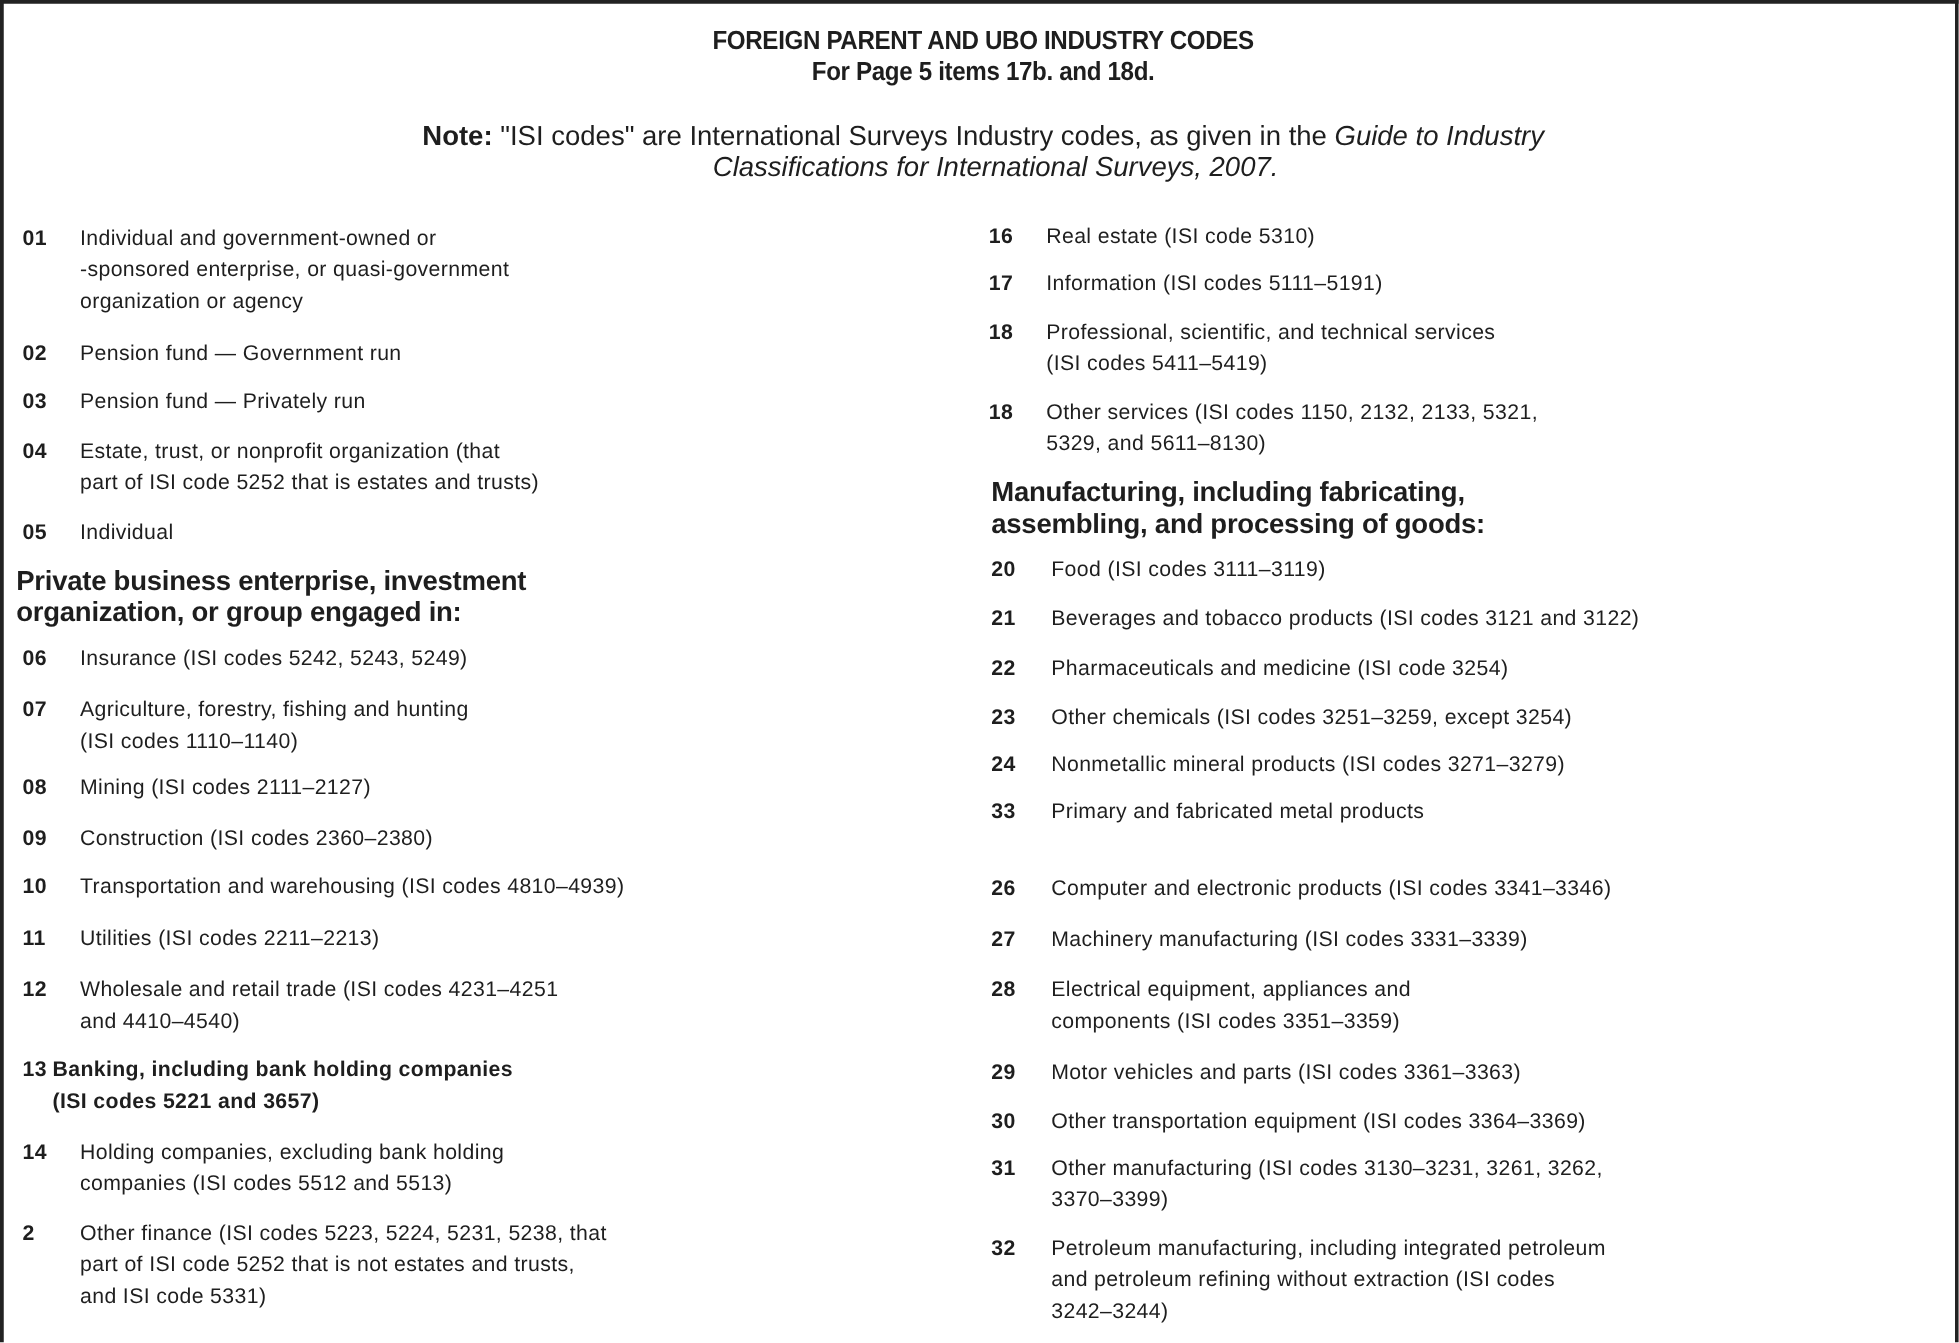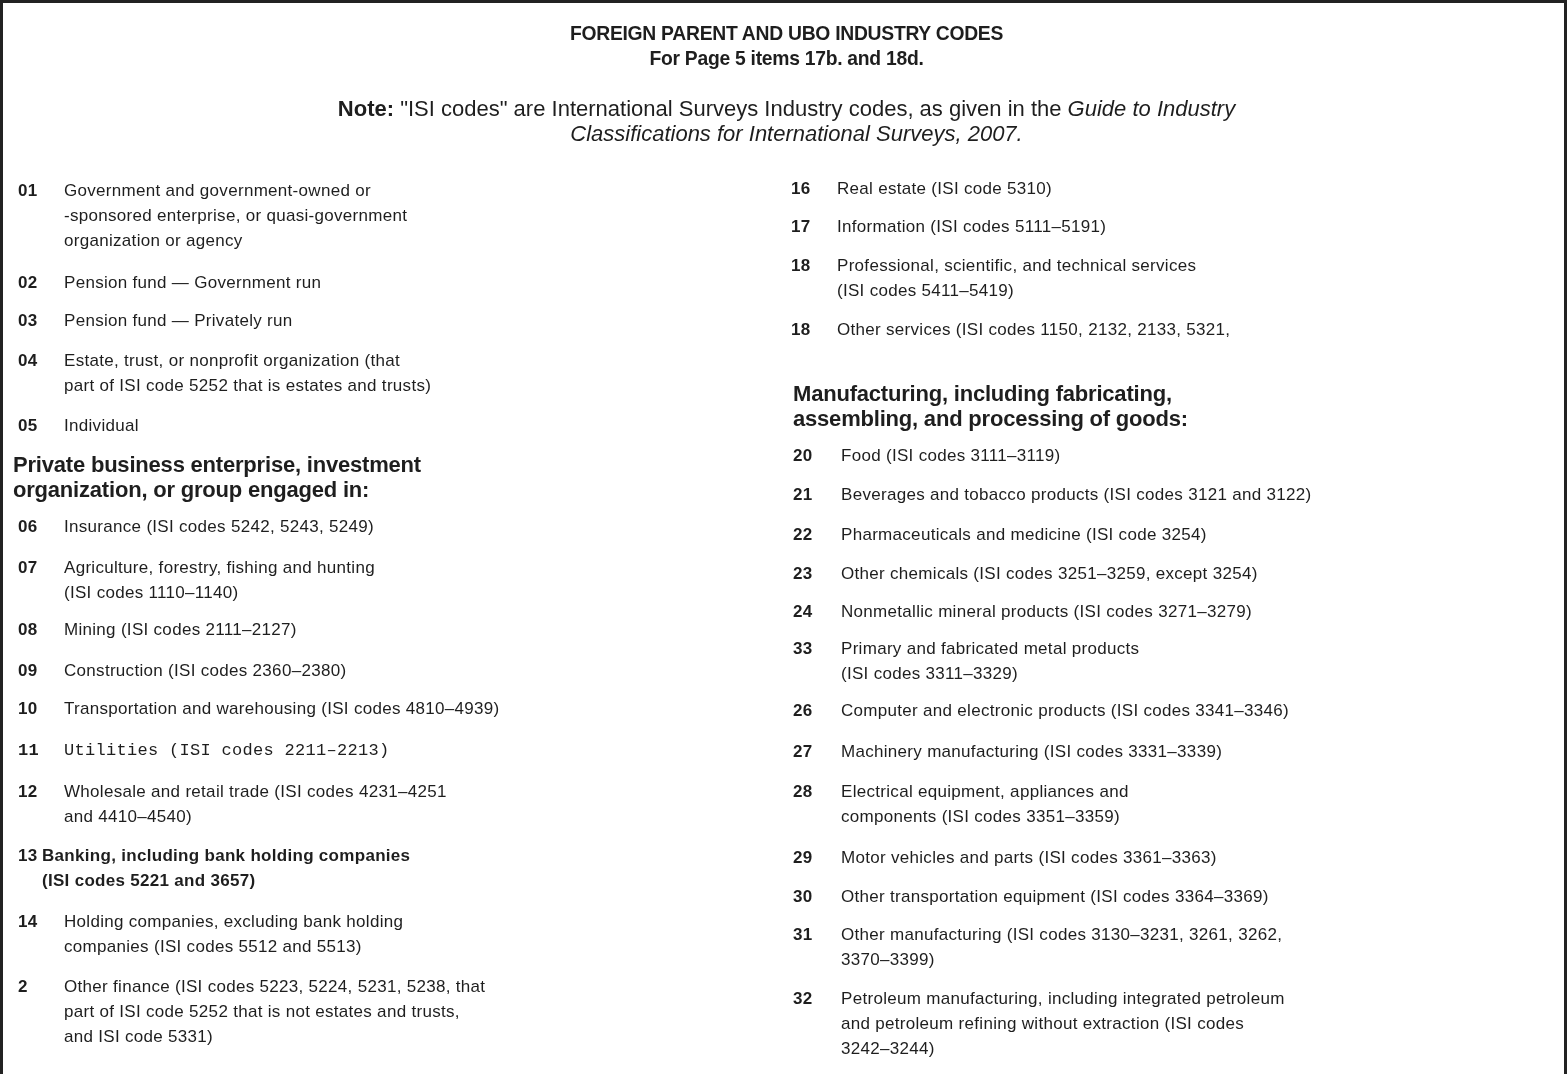--- a/index.html
+++ b/index.html
@@ -54,21 +54,21 @@
     <b>Note:</b><span> "ISI codes" are International Surveys Industry codes, as given in the </span><i>Guide to Industry</i>
   </div>
   <div class="note" style="top:118px; padding-left:20px; box-sizing:border-box;">
     <i>Classifications for International Surveys, 2007.</i>
   </div>
 
   <div>
     <div class="item" style="left:15px; top:175px;">
       <span class="num">01</span>
       <div style="margin-left:46px;">
-        <span class="txt">Government and government-owned or</span>
+        <span class="txt">Individual and government-owned or</span>
         <span class="txt">-sponsored enterprise, or quasi-government</span>
         <span class="txt">organization or agency</span>
       </div>
     </div>
     <div class="item" style="left:15px; top:267px;">
       <span class="num">02</span>
       <div style="margin-left:46px;">
           <span class="txt">Pension fund — Government run</span>
         </div>
     </div>
@@ -121,21 +121,21 @@
       <div style="margin-left:46px;">
           <span class="txt">Construction (ISI codes 2360–2380)</span>
         </div>
     </div>
     <div class="item" style="left:15px; top:693px;">
       <span class="num">10</span>
       <div style="margin-left:46px;">
           <span class="txt">Transportation and warehousing (ISI codes 4810–4939)</span>
         </div>
     </div>
-    <div class="item" style="left:15px; top:735px;font-family:Liberation Mono, monospace;">
+    <div class="item" style="left:15px; top:735px;">
       <span class="num">11</span>
       <div style="margin-left:46px;">
           <span class="txt">Utilities (ISI codes 2211–2213)</span>
         </div>
     </div>
     <div class="item" style="left:15px; top:776px;">
       <span class="num">12</span>
       <div style="margin-left:46px;">
         <span class="txt">Wholesale and retail trade (ISI codes 4231–4251</span>
         <span class="txt">and 4410–4540)</span>
@@ -182,20 +182,21 @@
       <span class="num">18</span>
       <div style="margin-left:46px;">
         <span class="txt">Professional, scientific, and technical services</span>
         <span class="txt">(ISI codes 5411–5419)</span>
       </div>
     </div>
     <div class="item" style="left:788px; top:314px;">
       <span class="num">18</span>
       <div style="margin-left:46px;">
         <span class="txt">Other services (ISI codes 1150, 2132, 2133, 5321,</span>
+        <span class="txt">5329, and 5611–8130)</span>
       </div>
     </div>
 
     <div class="section-head" style="left:790px; top:378px;">
       <div>Manufacturing, including fabricating,</div>
       <div>assembling, and processing of goods:</div>
     </div>
 
     <div class="item" style="left:790px; top:440px;">
       <span class="num">20</span>
@@ -224,21 +225,20 @@
     <div class="item" style="left:790px; top:596px;">
       <span class="num">24</span>
       <div style="margin-left:48px;">
           <span class="txt">Nonmetallic mineral products (ISI codes 3271–3279)</span>
         </div>
     </div>
     <div class="item" style="left:790px; top:633px;">
       <span class="num">33</span>
       <div style="margin-left:48px;">
         <span class="txt">Primary and fabricated metal products</span>
-        <span class="txt">(ISI codes 3311–3329)</span>
       </div>
     </div>
     <div class="item" style="left:790px; top:695px;">
       <span class="num">26</span>
       <div style="margin-left:48px;">
           <span class="txt">Computer and electronic products (ISI codes 3341–3346)</span>
         </div>
     </div>
     <div class="item" style="left:790px; top:736px;">
       <span class="num">27</span>

